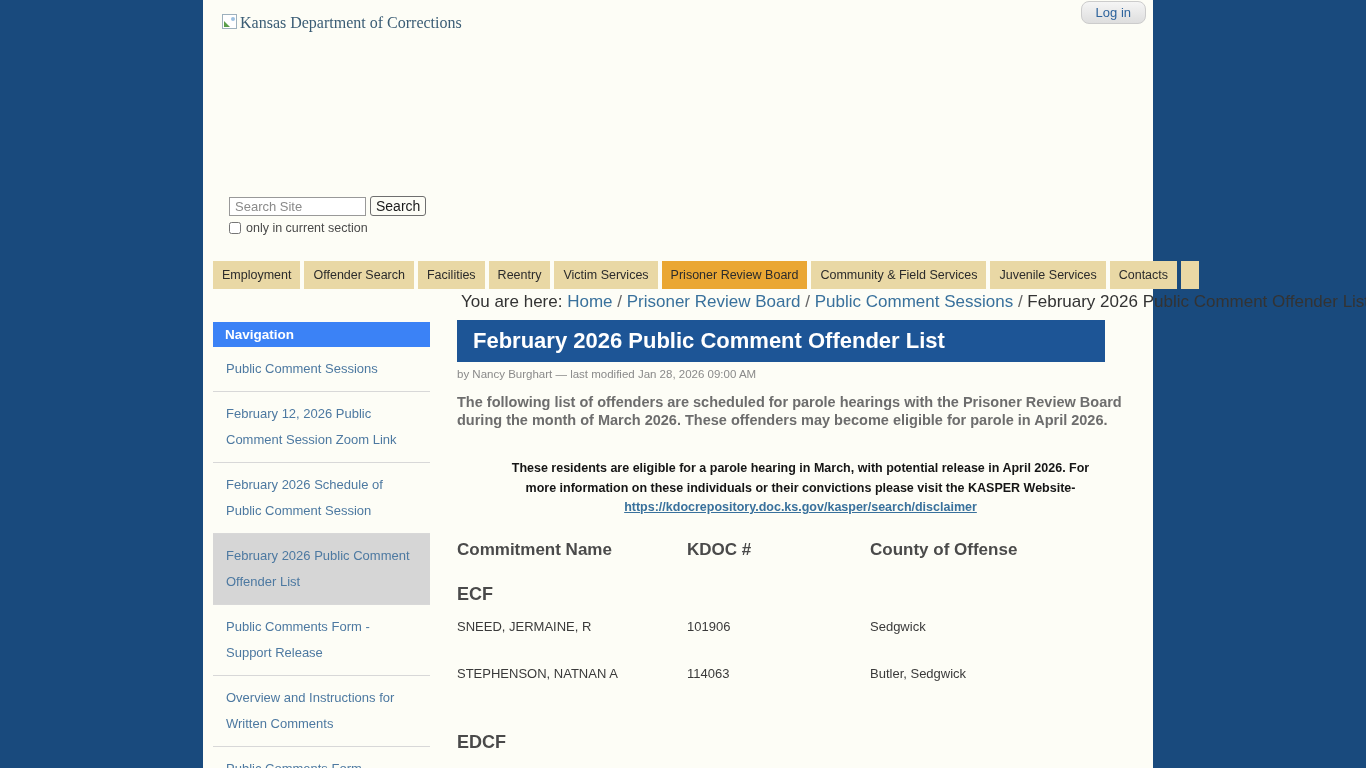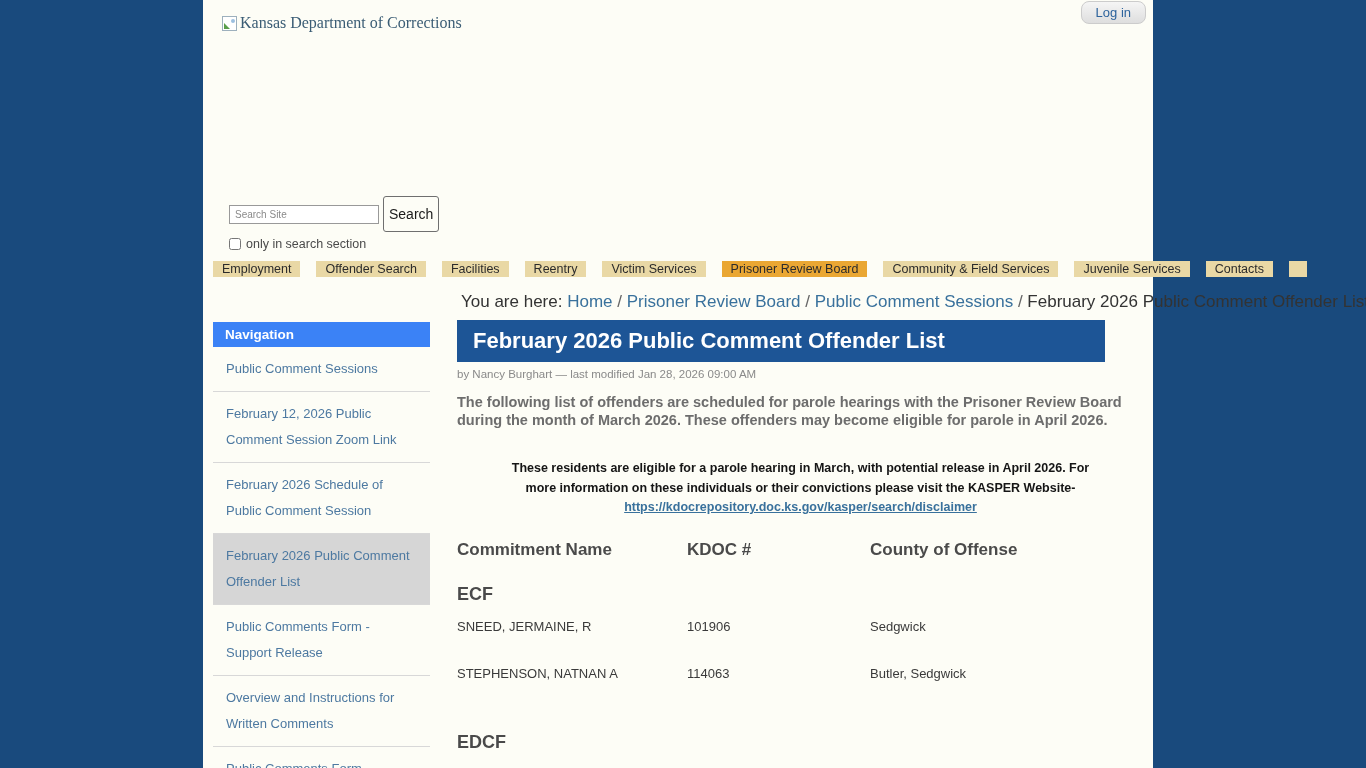--- a/index.html
+++ b/index.html
@@ -3,42 +3,42 @@
 <meta charset="utf-8">
 <style>
   * { margin:0; padding:0; box-sizing:border-box; }
   html,body { width:1366px; height:768px; overflow:hidden; }
   body { background:#194a7d; font-family:"Liberation Sans", sans-serif; }
 
   .page { position:absolute; left:203px; top:0; width:950px; height:768px; background:#fdfdf6; }
 
   
   .top-header { position:relative; height:258px; }
-  .logo-link { position:absolute; left:19px; top:14px; display:flex; align-items:center; gap:3px; text-decoration:none; cursor:pointer; }
+  .logo-link { position:absolute; left:19px; top:14px; display:flex; gap:3px; text-decoration:none; cursor:pointer; }
   .broken-img { width:15px; height:15px; border:1px solid #9db0bd; background:#fff; position:relative; overflow:hidden; flex:0 0 auto; }
   .broken-img::after { content:""; position:absolute; left:1px; bottom:1px; width:0; height:0;
      border-left:6px solid #5a9e4a; border-top:6px solid transparent; }
   .broken-img::before { content:""; position:absolute; right:1px; top:2px; width:4px; height:4px; background:#9cc0e0; border-radius:50%; }
   .logo-alt { font-family:"Liberation Serif", serif; font-size:16px; color:#3b5d75; }
 
   .login-btn { position:absolute; top:1px; right:7px; background:linear-gradient(#f5f5f5,#dedede);
      border:1px solid #cccccc; border-radius:8px; padding:3px 14px; font-size:13px; color:#2d639c; cursor:pointer;
      font-family:"Liberation Sans", sans-serif; }
 
   .search-block { position:absolute; left:26px; top:196px; }
   .search-row { display:flex; align-items:center; }
-  .search-input { width:150px; height:19px; border:1px solid #999; font-size:10px; padding:1px 5px; color:#555; background:#fff; font-family:"Liberation Sans", sans-serif; }
+  .search-input { width:137px; height:19px; border:1px solid #999; font-size:13px; padding:1px 5px; color:#555; background:#fff; font-family:"Liberation Sans", sans-serif; }
   .search-input::placeholder { color:#8a8a8a; }
-  .search-btn { margin-left:4px; height:36px; font-size:14px; border:1px solid #6f6f6f; border-radius:3px;
+  .search-btn { margin-left:4px; height:20px; font-size:14px; border:1px solid #6f6f6f; border-radius:3px;
      background:#fdfdf6; padding:0 5px; color:#1a1a1a; cursor:pointer; font-family:"Liberation Sans", sans-serif; }
   .checkbox-row { margin-top:5px; display:flex; align-items:center; gap:5px; font-size:12.5px; color:#4a4a4a; }
   .checkbox-row input { width:12px; height:12px; }
 
   
-  .tab-bar { position:absolute; left:10px; top:261px; width:940px; height:16px; display:flex; gap:16px; }
+  .tab-bar { position:absolute; left:10px; top:261px; width:940px; height:28px; display:flex; gap:4px; }
   .tab { background:#e9d8a5; color:#2b2b2b; font-size:12.5px; display:flex; align-items:center; padding:0 9px;
      cursor:pointer; white-space:nowrap; }
   .tab.active { background:#eaa733; }
   .tab-spacer { flex:1; background:#e9d8a5; }
 
   
   .breadcrumb { position:absolute; left:258px; top:292px; font-size:17px; color:#333; white-space:nowrap; }
   .bc-link { color:#39719c; text-decoration:none; cursor:pointer; }
   .bc-sep { color:#666; }
 
@@ -74,21 +74,21 @@
     </a>
     <button class="login-btn">Log in</button>
 
     <div class="search-block">
       <div class="search-row">
         <input class="search-input" type="text" placeholder="Search Site" style="">
         <button class="search-btn">Search</button>
       </div>
       <label class="checkbox-row">
         <input type="checkbox" style="">
-        <span>only in search section</span>
+        <span>only in current section</span>
       </label>
     </div>
   </div>
 
   <div class="tab-bar">
     <div class="tab">
     <span>Employment</span>
   </div>
       <div class="tab">
     <span>Offender Search</span>

